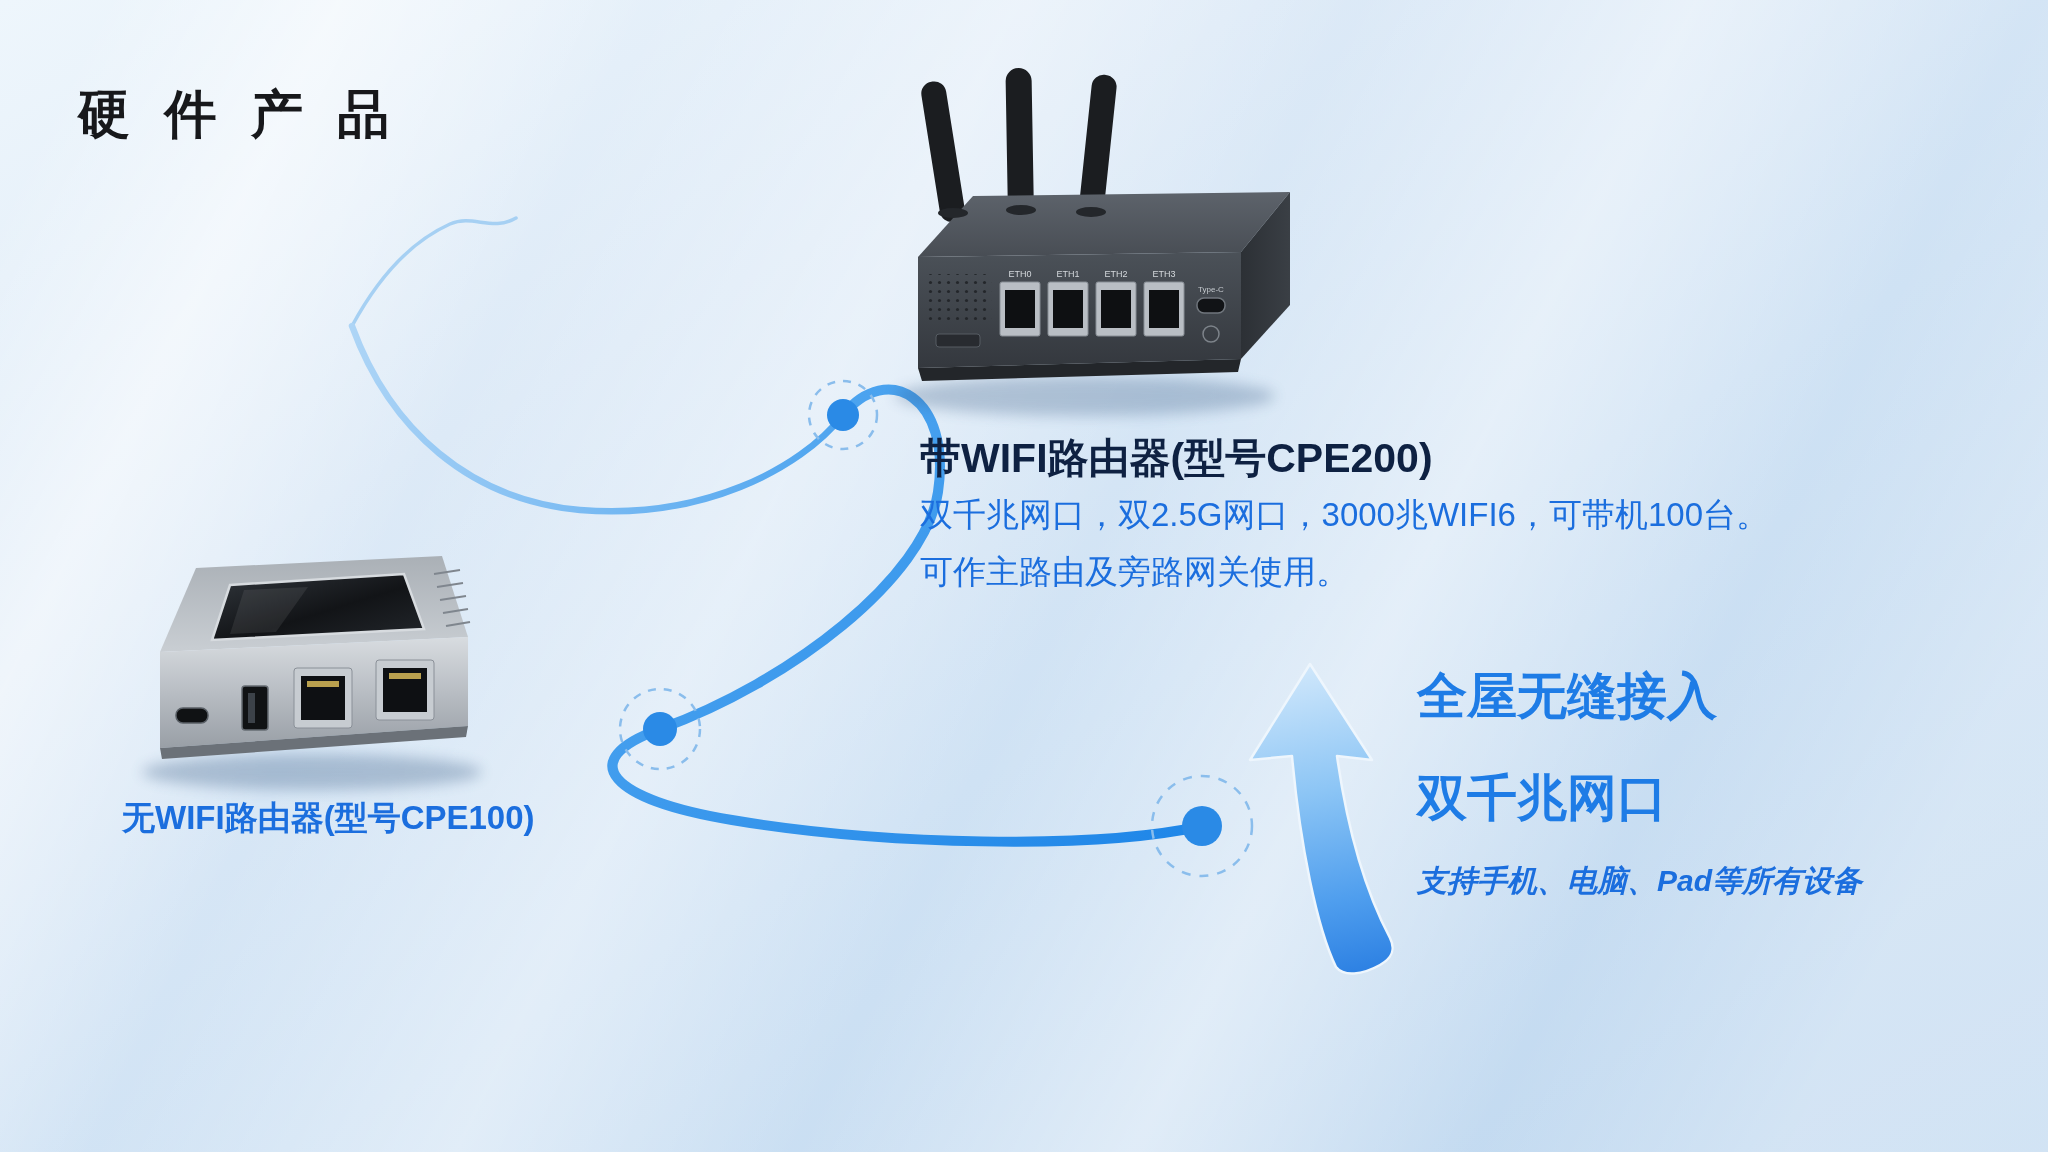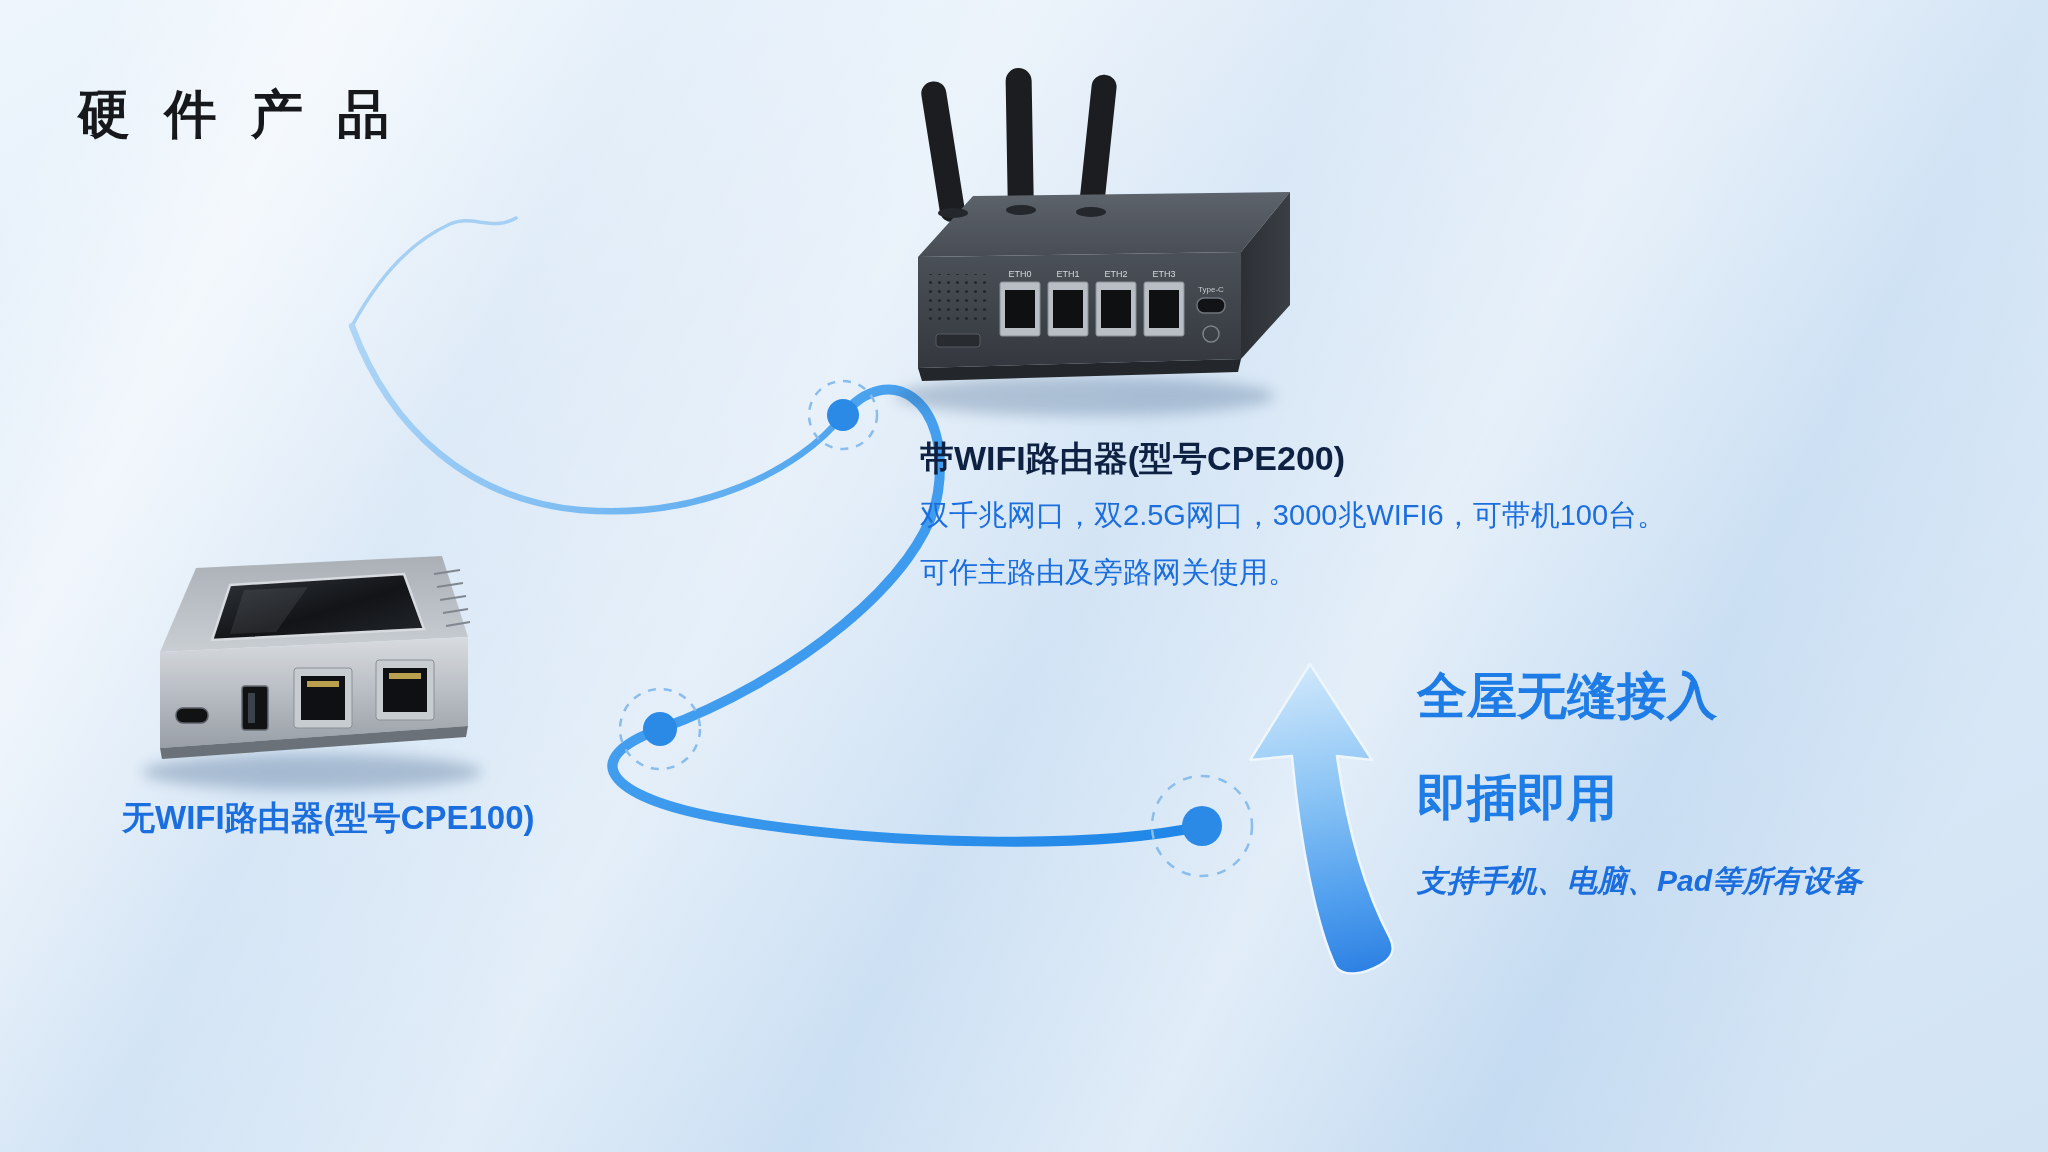--- a/index.html
+++ b/index.html
@@ -23,24 +23,24 @@
     position:absolute; left:78px; top:80px;
     font-size:52px; font-weight:900; letter-spacing:10px; color:#17181b;
     white-space:nowrap;
   }
 
   .tb { position:absolute; white-space:nowrap; }
   .tb-cpe200 { left:920px; top:438px; }
   .tb-cpe100 { left:122px; top:798px; }
   .tb-benefits { left:1417px; top:670px; }
 
-  .pt { font-size:34px; font-weight:700; line-height:40px; margin-bottom:17px; }
+  .pt { font-size:41px; font-weight:700; line-height:40px; margin-bottom:17px; }
   .pt.dark { color:#0e2142; }
   .pt.blue { color:#1b6ede; font-size:33px; }
-  .pd { font-size:29px; color:#1b6ede; line-height:40px; margin-bottom:17px; font-weight:400; }
+  .pd { font-size:33px; color:#1b6ede; line-height:40px; margin-bottom:17px; font-weight:400; }
 
   .bh { font-size:50px; font-weight:800; color:#1e7ce6; line-height:53px; }
   .bh1 { margin-bottom:49px; }
   .bh2 { margin-bottom:37px; }
   .bs { font-size:30px; font-weight:700; color:#1b6ede; line-height:38px; }
   .bs1 { margin-bottom:23px;font-style:italic; }
 
   .port-label { font-size:9px; fill:#d4d8dc; text-anchor:middle; font-family:"Liberation Sans",sans-serif; }
   .usb-label  { font-size:8px; fill:#c4c9ce; text-anchor:middle; font-family:"Liberation Sans",sans-serif; }
 </style>
@@ -201,17 +201,17 @@
     <div class="pd">双千兆网口，双2.5G网口，3000兆WIFI6，可带机100台。</div>
     <div class="pd">可作主路由及旁路网关使用。</div>
   </div>
 
   <div class="tb tb-cpe100">
     <div class="pt blue">无WIFI路由器(型号CPE100)</div>
   </div>
 
   <div class="tb tb-benefits">
     <div class="bh bh1">全屋无缝接入</div>
-    <div class="bh bh2">即插即用</div>
+    <div class="bh bh2">双千兆网口</div>
     <div class="bs bs1">支持手机、电脑、Pad等所有设备</div>
   </div>
 
 </div>
 
 </body></html>

